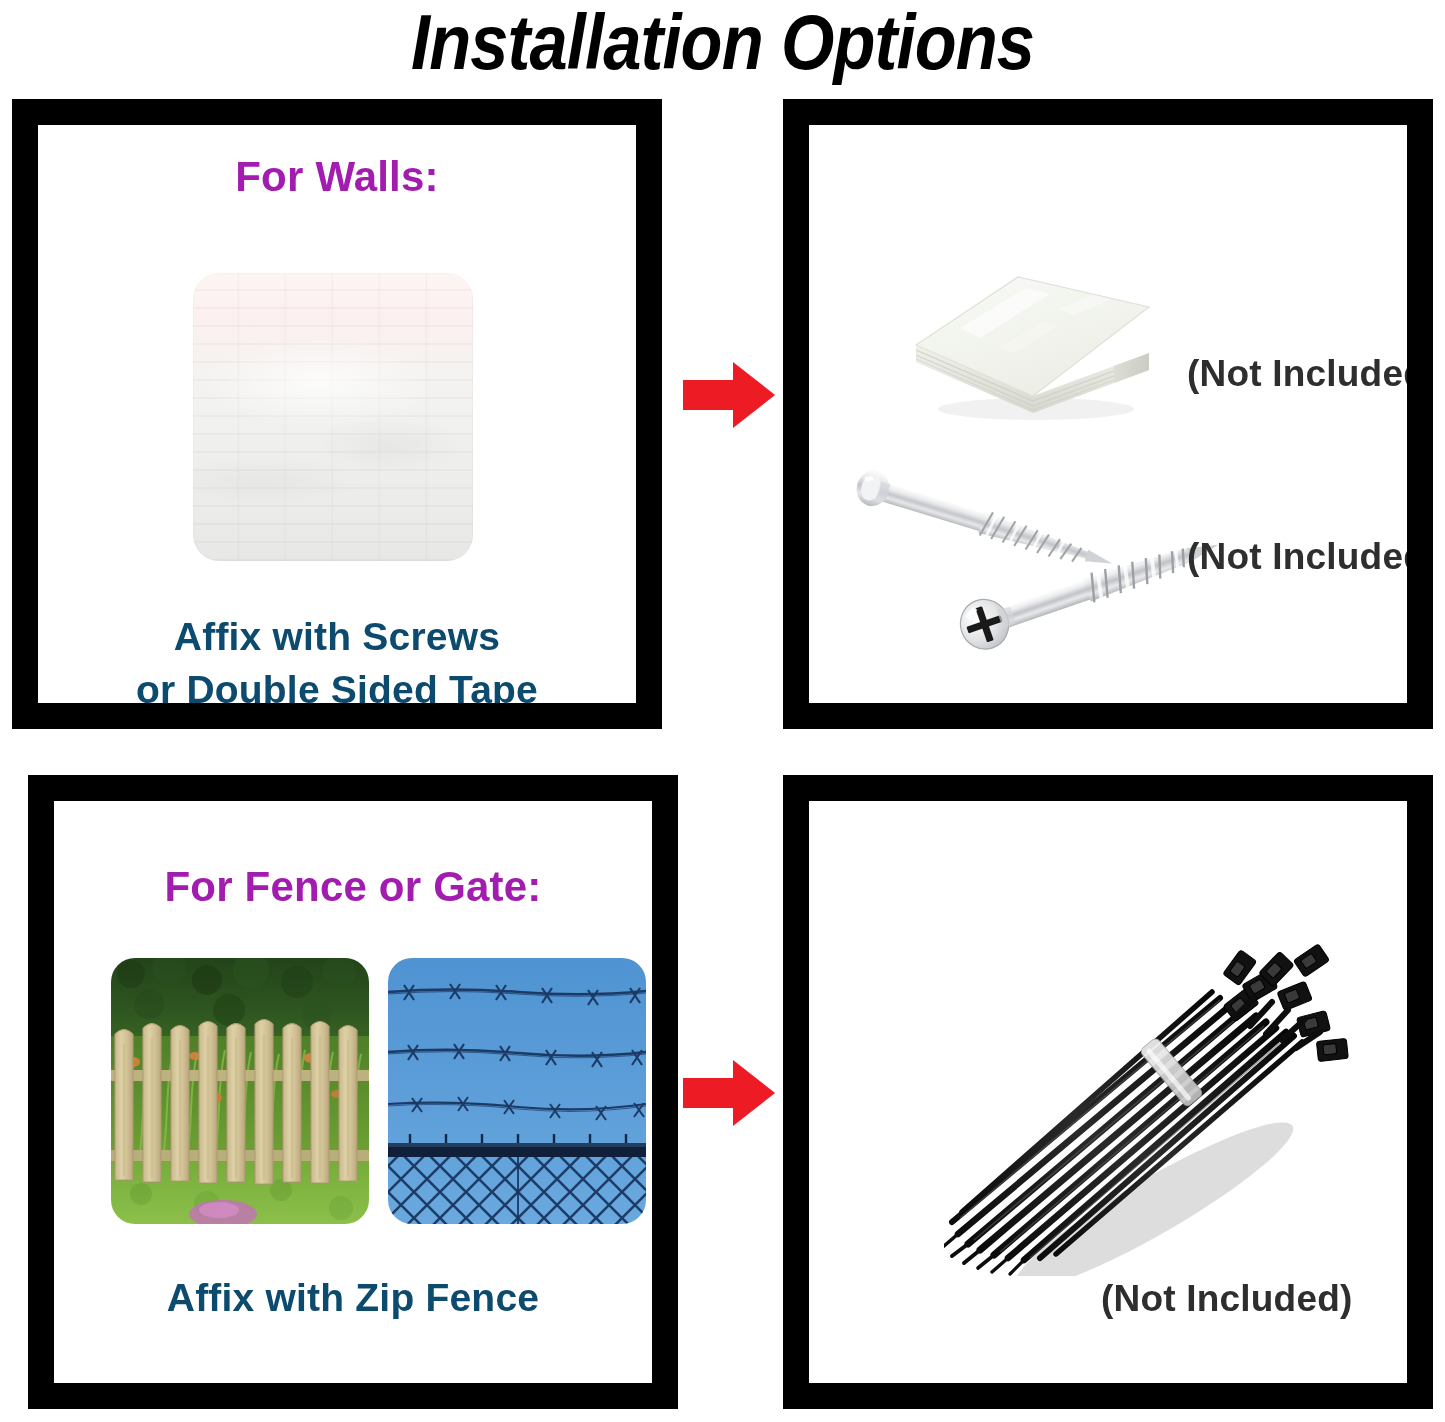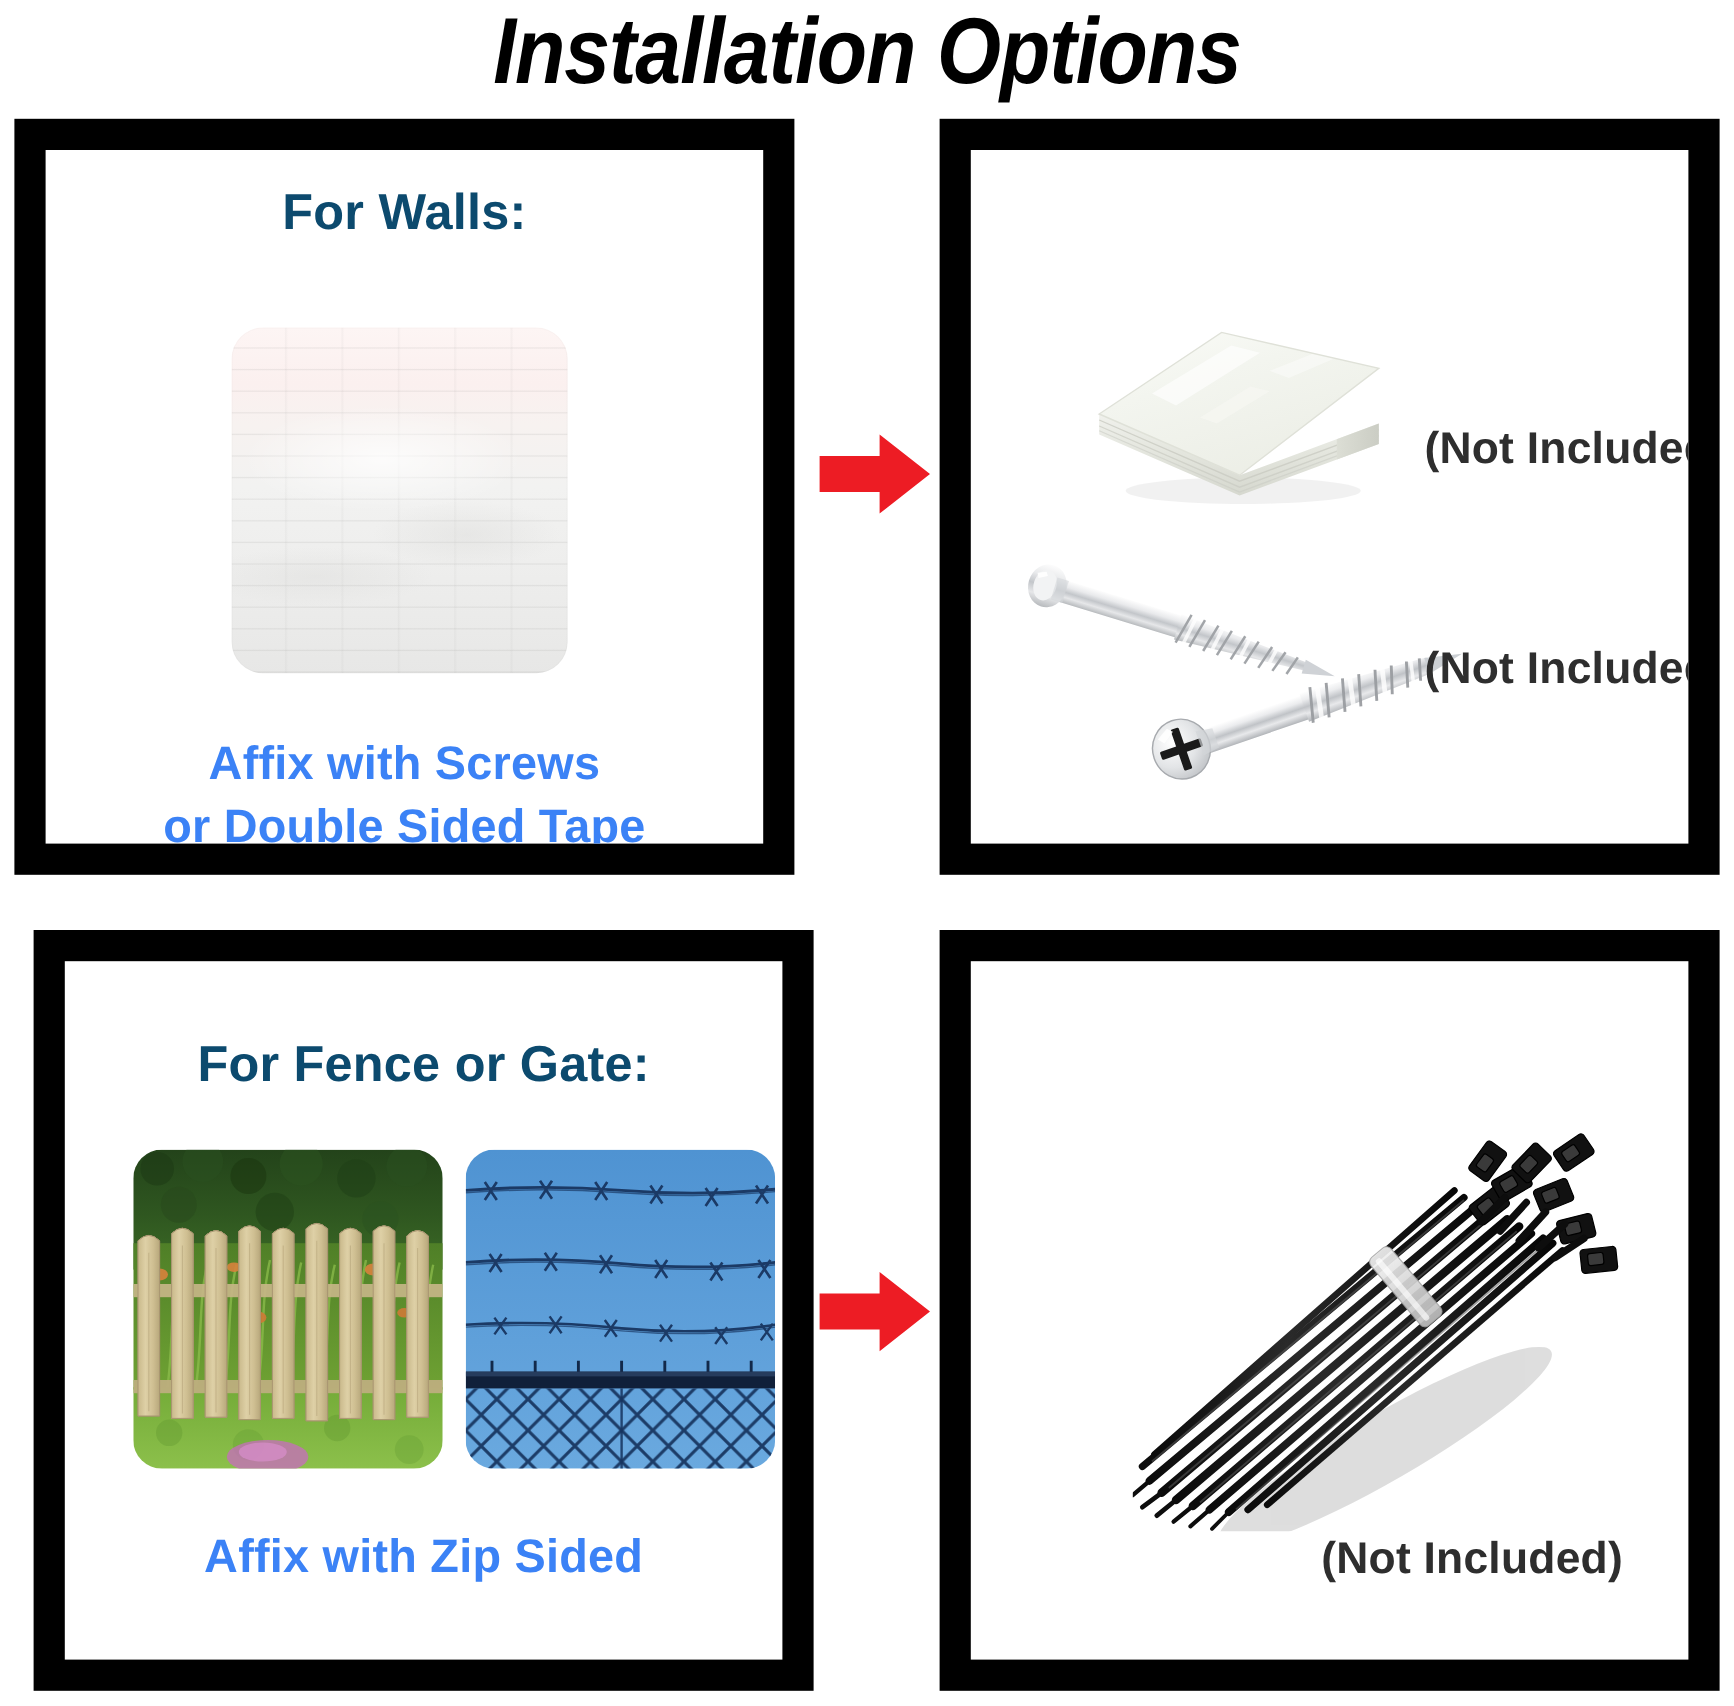--- a/index.html
+++ b/index.html
@@ -51,30 +51,30 @@
   #panel-fence       { left: 12px;  top: 775px; width: 650px; height: 634px; margin-left: 16px; }
   #panel-fence-hw    { left: 783px; top: 775px; width: 650px; height: 634px; }
 
   
   .panel-heading {
     position: absolute;
     left: 0; right: 0;
     text-align: center;
     font-size: 42px;
     font-weight: bold;
-    color: #0c4a6e;
+    color: #a21caf;
     letter-spacing: 0.2px;
   }
   .panel-caption {
     position: absolute;
     left: 0; right: 0;
     text-align: center;
     font-size: 39px;
     font-weight: bold;
-    color: #3b82f6;
+    color: #0c4a6e;
     line-height: 53px;
     letter-spacing: 0.2px;
   }
 
   
   .red-arrow {
     position: absolute;
     width: 96px;
     height: 74px;
   }
@@ -526,21 +526,21 @@
 
         <rect x="0" y="185" width="258" height="14" fill="#10203a"></rect>
         <rect x="0" y="185" width="258" height="4" fill="#2c4466" opacity="0.8"></rect>
 
         <rect x="0" y="199" width="258" height="67" fill="url(#chainmesh)"></rect>
 
         <path d="M130,199 L130,266" stroke="#16335e" stroke-width="2" opacity="0.85"></path>
       </svg>
     </div>
 
-    <div class="panel-caption" style="top:470px;">Affix with Zip Sided</div>
+    <div class="panel-caption" style="top:470px;">Affix with Zip Fence</div>
 
   </div>
 </div>
 
 <svg class="red-arrow" id="arrow-bottom" viewBox="0 0 96 74">
   <path d="M2,22 L52,22 L52,4 L94,37 L52,70 L52,52 L2,52 Z" fill="#ED1C24"></path>
 </svg>
 
 <div class="panel" id="panel-fence-hw">
   <div class="panel-inner">

